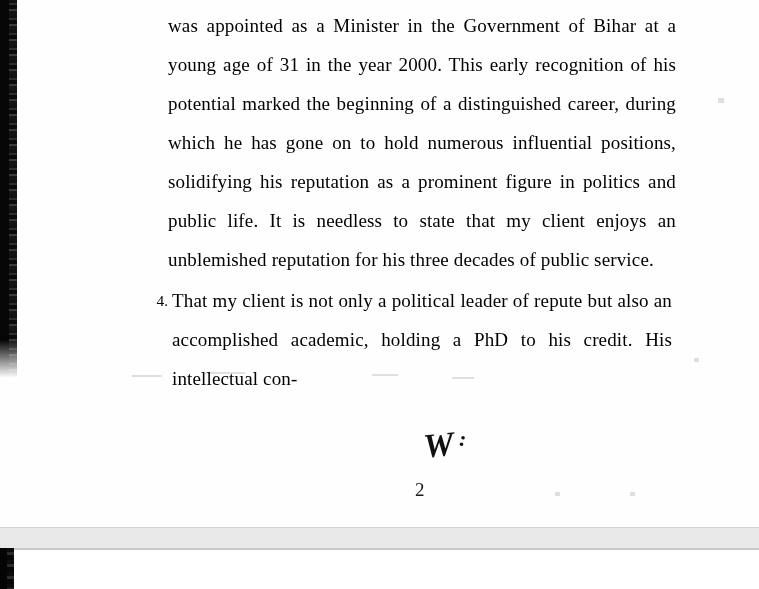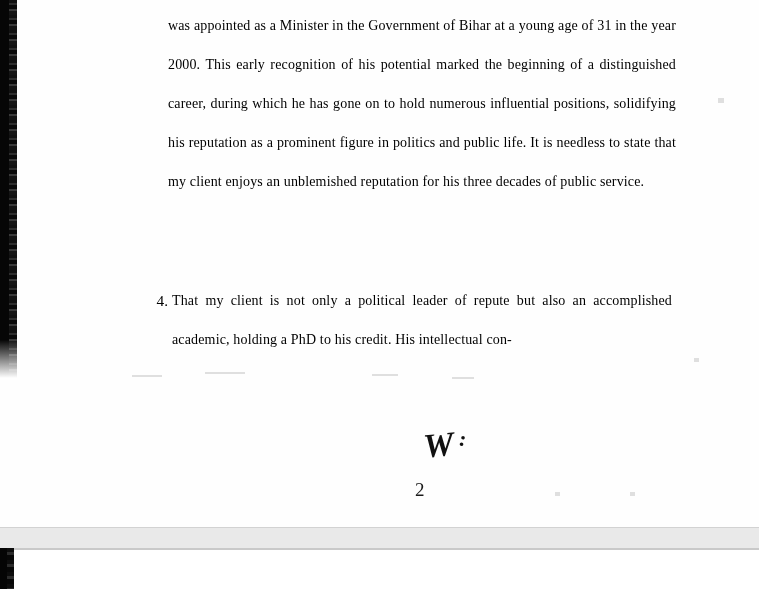--- a/index.html
+++ b/index.html
@@ -60,21 +60,21 @@
   }
 
   .doc-body {
     position: absolute;
     left: 146px;
     top: 0;
     width: 530px;
   }
 
   .para {
-    font-size: 14px;
+    font-size: 19px;
     line-height: 39px;
     text-align: justify;
     text-align-last: left;
     letter-spacing: 0.15px;
   }
 
   .para-1 {
     position: absolute;
     left: 22px;
     top: 6px;

